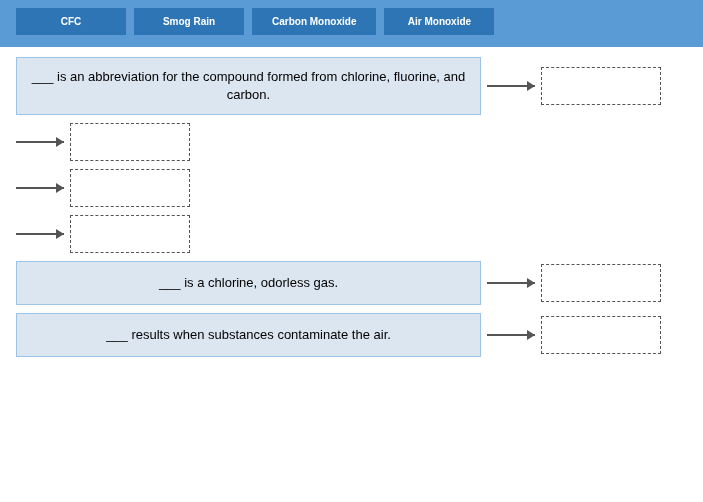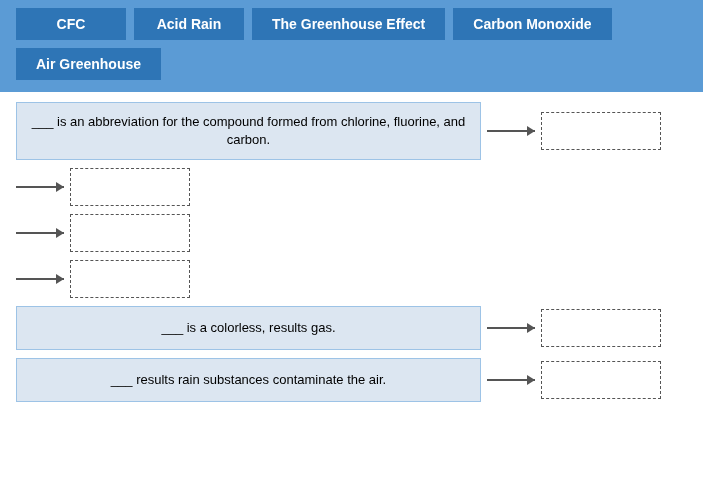--- a/index.html
+++ b/index.html
@@ -17,21 +17,21 @@
       display: flex;
       flex-wrap: wrap;
       gap: 8px;
     }
 
     .word-chip {
       background: #2e75b6;
       color: #fff;
       border: none;
       padding: 8px 20px;
-      font-size: 14px;
+      font-size: 10px;
       font-weight: bold;
       cursor: pointer;
       min-width: 110px;
       text-align: center;
     }
 
     .matching-area {
       padding: 10px 16px;
       display: flex;
       flex-direction: column;
@@ -88,24 +88,23 @@
       width: 120px;
       height: 38px;
       flex-shrink: 0;
     }
   </style>
 </head>
 <body>
 
 <div class="word-bank">
   <button class="word-chip">CFC</button>
-  <button class="word-chip">Acid Rain</button>
-  <button class="word-chip">The Greenhouse Effect</button>
+  <button class="word-chip">Smog Rain</button>
   <button class="word-chip">Carbon Monoxide</button>
-  <button class="word-chip">Air Greenhouse</button>
+  <button class="word-chip">Air Monoxide</button>
 </div>
 
 <div class="matching-area">
 
   <div class="match-row">
     <div class="clue-box">___ is an abbreviation for the compound formed from chlorine, fluorine, and carbon.</div>
     <div class="arrow">
         <div class="arrow-line"></div>
       </div>
     <div class="answer-box"></div>
@@ -126,28 +125,28 @@
   </div>
 
   <div class="match-row">
     <div class="arrow">
         <div class="arrow-line"></div>
       </div>
     <div class="answer-box"></div>
   </div>
 
   <div class="match-row">
-    <div class="clue-box">___ is a colorless, results gas.</div>
+    <div class="clue-box">___ is a chlorine, odorless gas.</div>
     <div class="arrow">
         <div class="arrow-line"></div>
       </div>
     <div class="answer-box"></div>
   </div>
 
   <div class="match-row">
-    <div class="clue-box">___ results rain substances contaminate the air.</div>
+    <div class="clue-box">___ results when substances contaminate the air.</div>
     <div class="arrow">
         <div class="arrow-line"></div>
       </div>
     <div class="answer-box"></div>
   </div>
 
 </div>
 
 </body></html>

